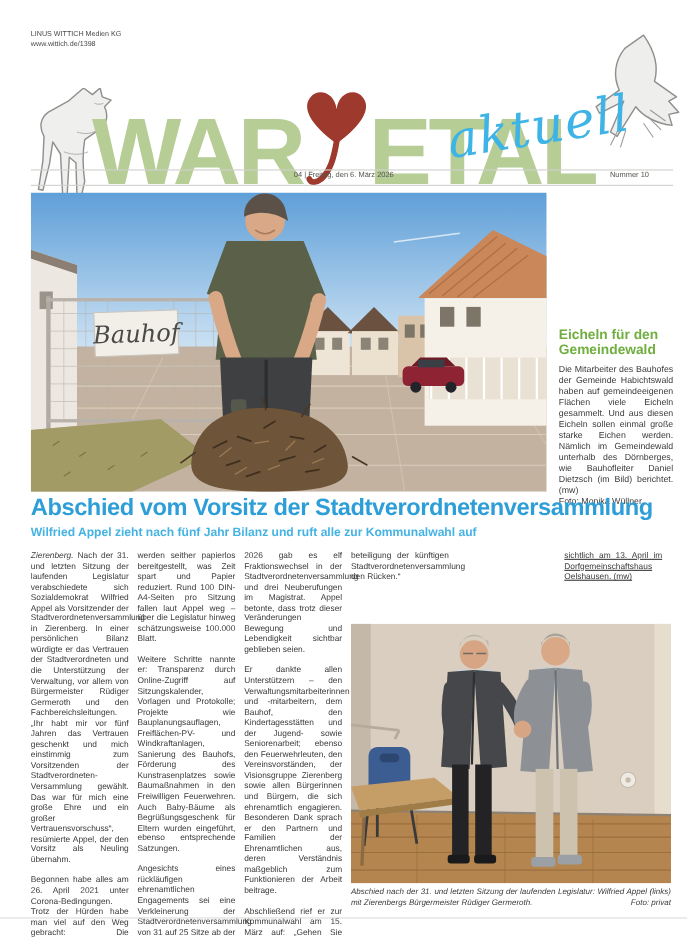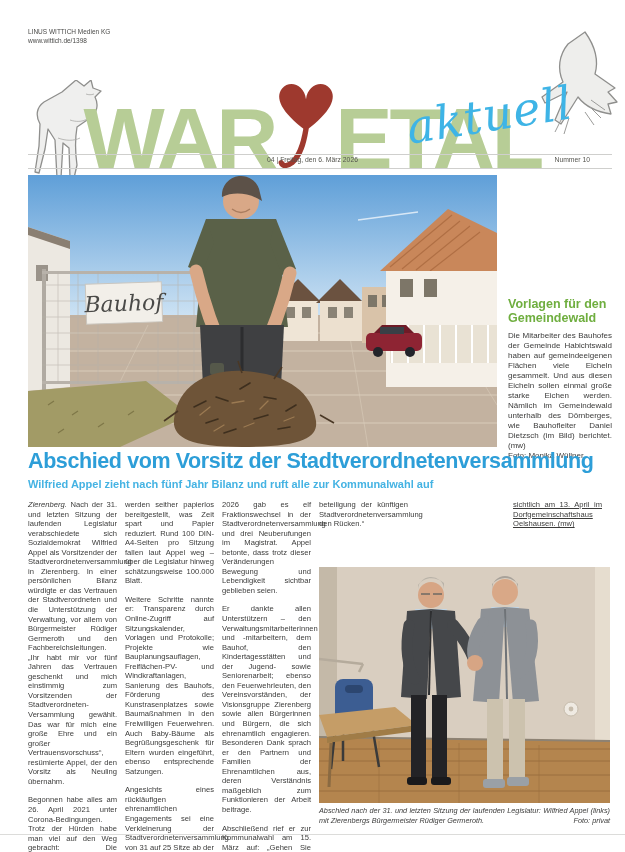--- a/index.html
+++ b/index.html
@@ -170,21 +170,21 @@
         <path d="M166 232 l12 -6 M188 222 l12 4 M212 214 l10 -6 M236 222 l12 2 M258 236 l10 -6 M178 248 l12 -4 M226 244 l14 -4 M250 254 l12 -2 M196 258 l12 -4"></path>
       </g>
       <g stroke="#9b7a52" stroke-width="1.3" stroke-linecap="round">
         <path d="M172 240 l10 -8 M204 228 l12 -2 M232 234 l8 -8 M256 246 l10 -4 M186 256 l10 -6 M216 252 l10 -4"></path>
       </g>
       <path d="M150 236 l-14 10 M292 240 l14 8 M214 198 l-4 -12 M246 204 l8 -12" stroke="#4a3826" stroke-width="1.6"></path>
     </g>
   </svg>
 
   <div class="sidebar">
-    <div class="sidebar-title">Vorlagen für den Gemeindewald</div>
+    <div class="sidebar-title">Eicheln für den Gemeindewald</div>
     <div class="sidebar-body">Die Mitarbeiter des Bauhofes der Gemeinde Habichtswald haben auf gemeindeeigenen Flächen viele Eicheln gesammelt. Und aus diesen Eicheln sollen einmal große starke Eichen werden. Nämlich im Gemeindewald unterhalb des Dörnberges, wie Bauhofleiter Daniel Dietzsch (im Bild) berichtet. (mw)</div>
     <div class="sidebar-credit">Foto: Monika Wüllner</div>
   </div>
 
   <div class="headline">Abschied vom Vorsitz der Stadtverordnetenversammlung</div>
   <div class="subhead">Wilfried Appel zieht nach fünf Jahr Bilanz und ruft alle zur Kommunalwahl auf</div>
 
   <div class="col c1">
     <p><span class="lead-loc">Zierenberg.</span> <span>Nach der 31. und letzten Sitzung der laufenden Legislatur verabschiedete sich Sozialdemokrat Wilfried Appel als Vorsitzender der Stadtverordnetenversammlung in Zierenberg. In einer persönlichen Bilanz würdigte er das Vertrauen der Stadtverordneten und die Unterstützung der Verwaltung, vor allem von Bürgermeister Rüdiger Germeroth und den Fachbereichsleitungen. „Ihr habt mir vor fünf Jahren das Vertrauen geschenkt und mich einstimmig zum Vorsitzenden der Stadtverordneten-Versammlung gewählt. Das war für mich eine große Ehre und ein großer Vertrauensvorschuss“, resümierte Appel, der den Vorsitz als Neuling übernahm.</span></p>
     <p>Begonnen habe alles am 26. April 2021 unter Corona-Bedingungen. Trotz der Hürden habe man viel auf den Weg gebracht: Die Sitzungsorganisation wurde durch das Ratsinformationssystem digitalisiert, Unterlagen</p>

